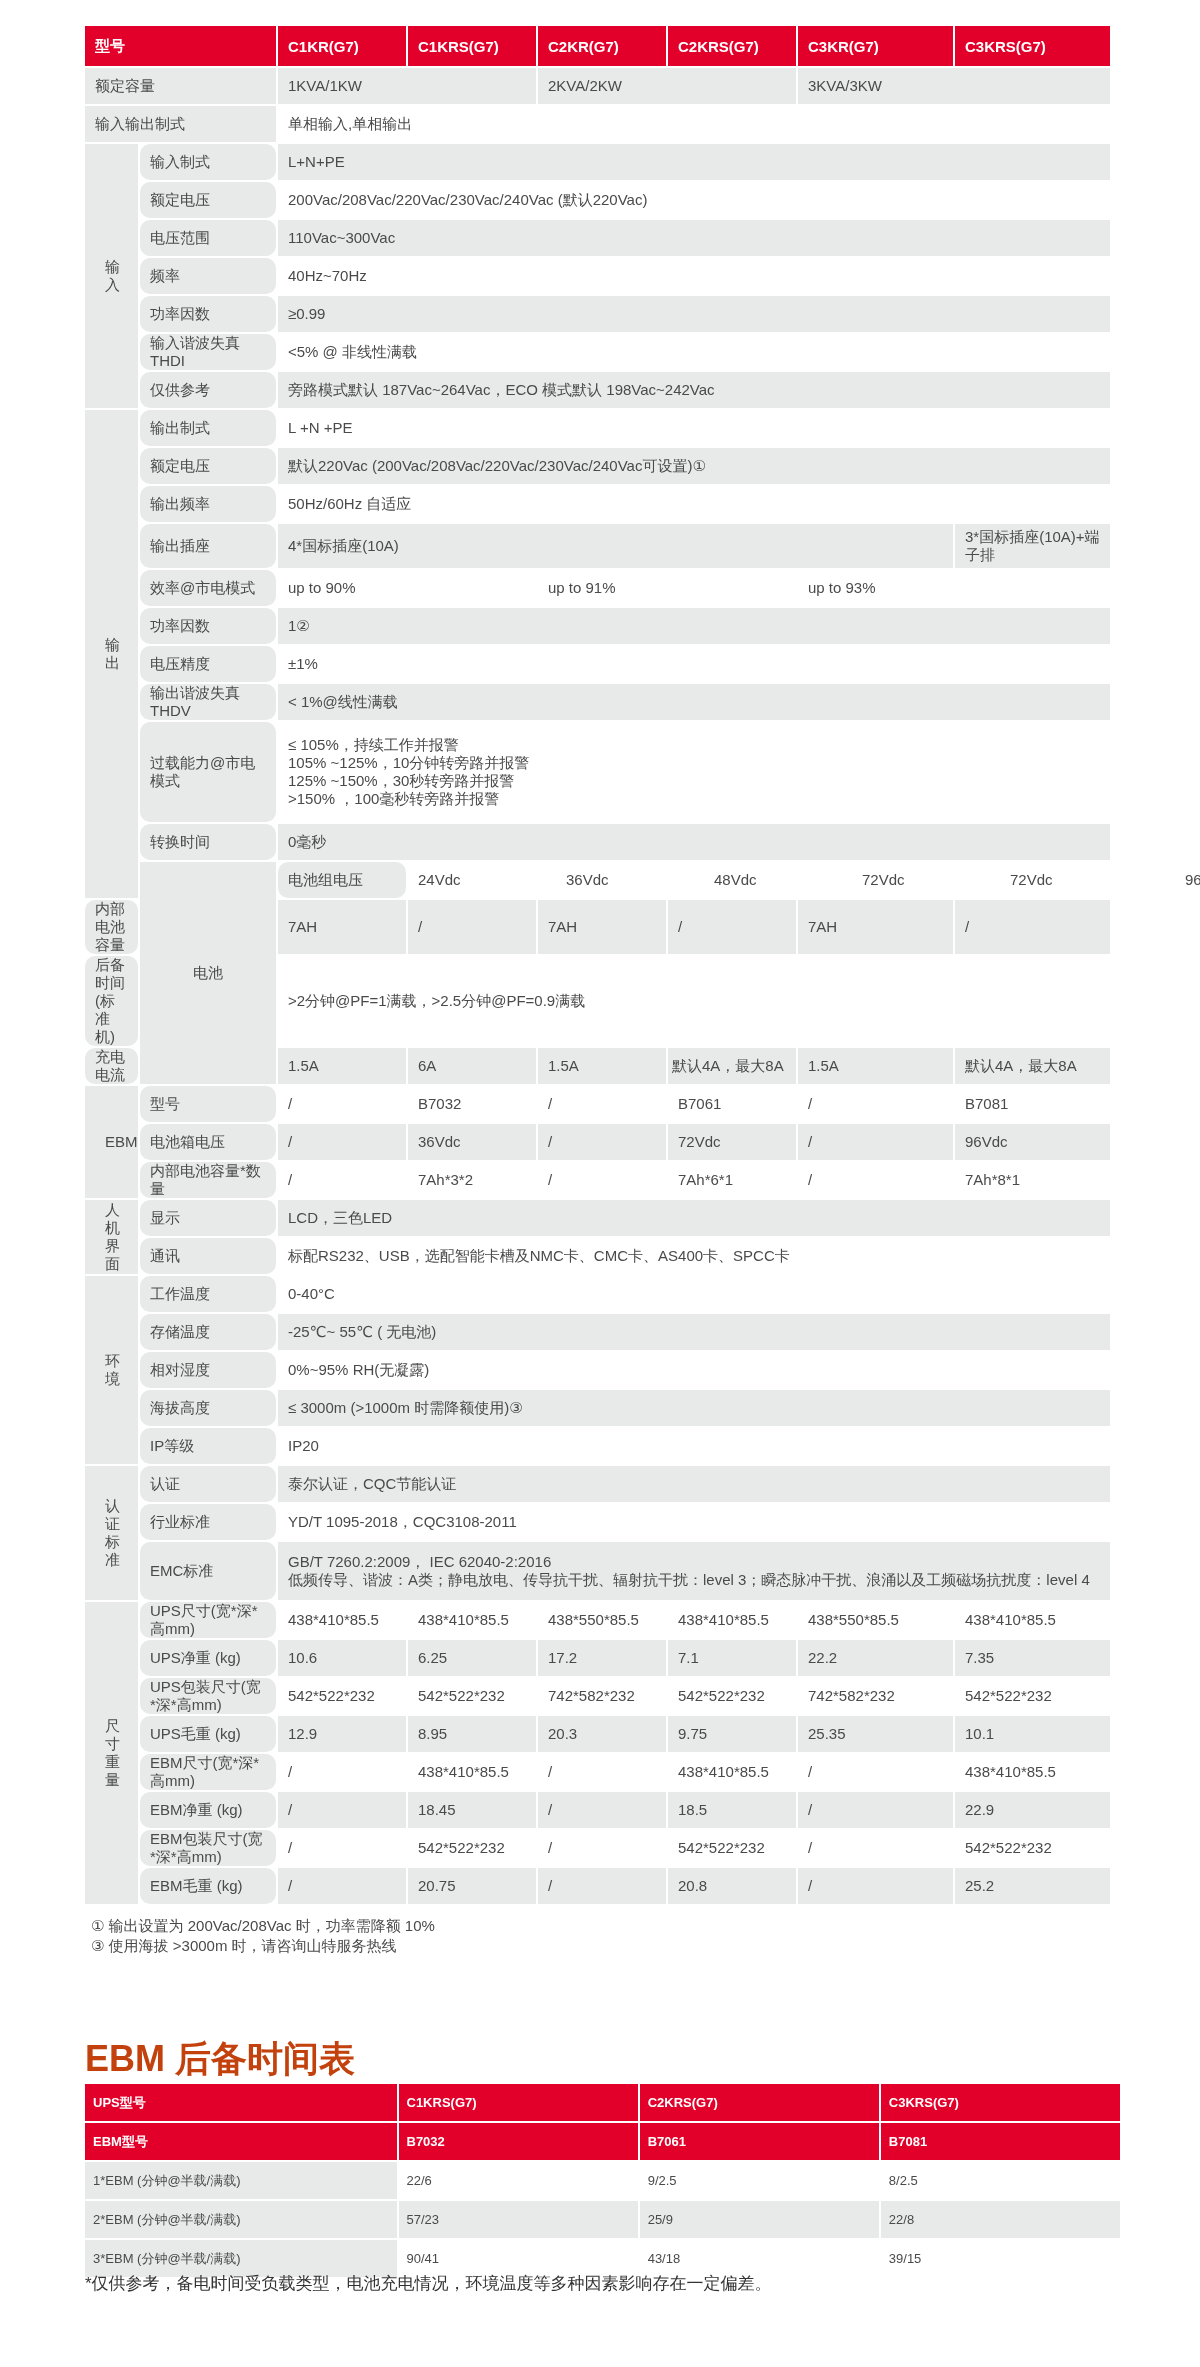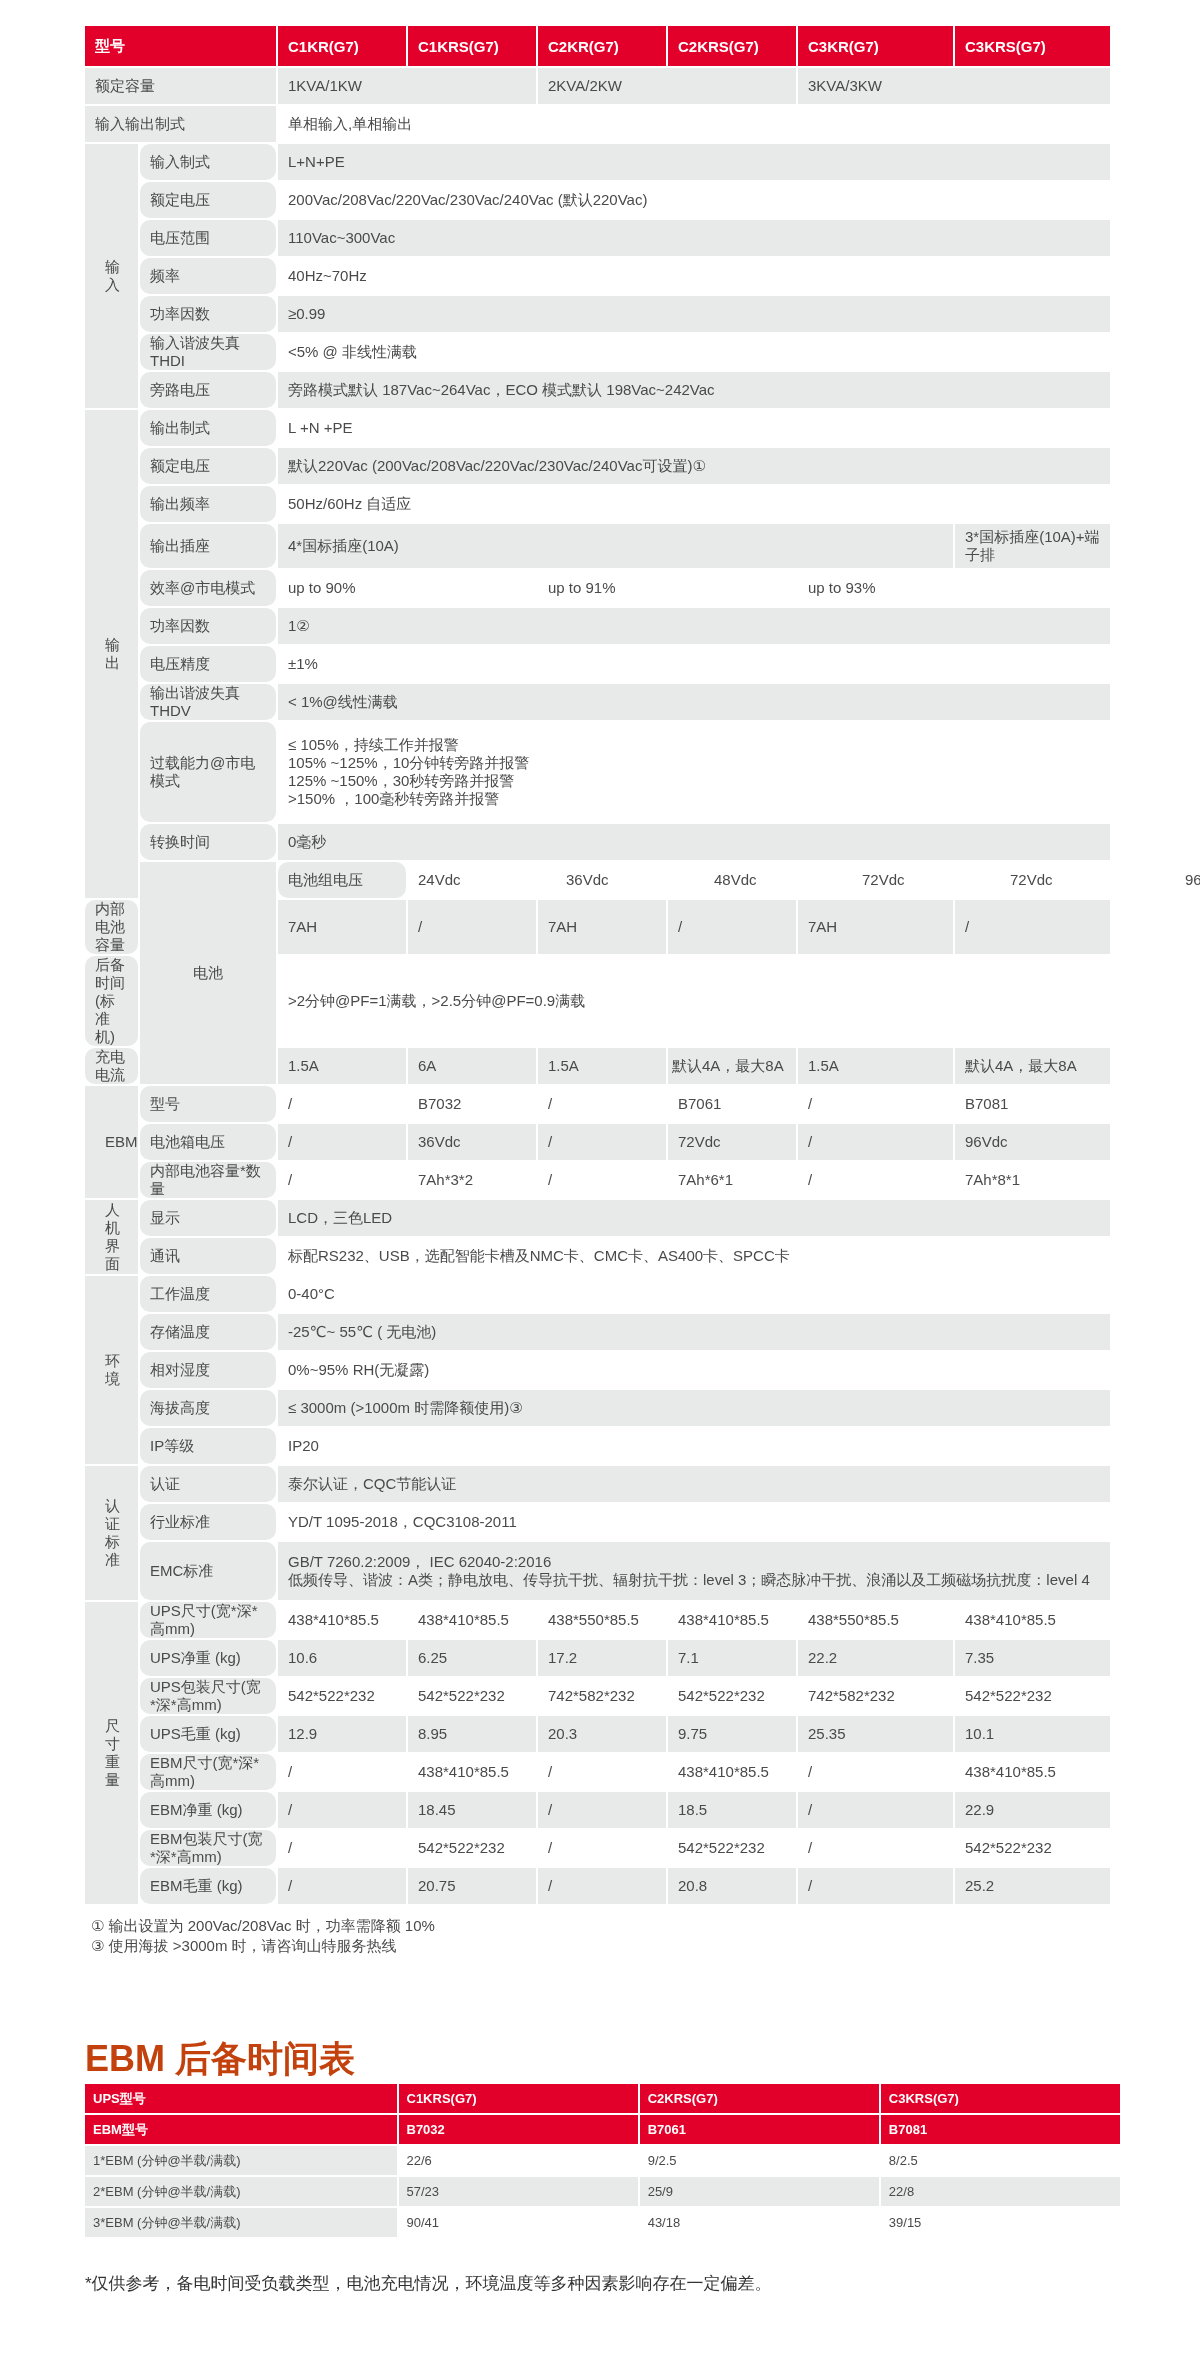--- a/index.html
+++ b/index.html
@@ -11,21 +11,21 @@
   table.spec td { height:36px; line-height:18px; }
   .g { background:#e8eaea; }
   .w { background:#ffffff; }
   .grp { background:#e8eaea; text-align:center !important; padding:0 20px !important; }
   .lbl { background:#e8eaea;border-radius:10px; }
   .tall { height:100px !important; }
   .notes { margin-top:10px; font-size:15px; line-height:20px; color:#4a4a4a; padding-left:6px; }
   .h2 { position:absolute; left:85px; top:2035px; font-size:36px; font-weight:bold; color:#c2410c; }
   .wrap2 { position:absolute; left:85px; top:2082px; width:1035px; }
   table.ebm { border-collapse:separate; border-spacing:2px; width:1039px; margin-left:-2px; table-layout:fixed; font-size:13px; }
-  table.ebm td { height:29px; padding:0 8px;margin-top:34px; }
+  table.ebm td { height:37px; padding:0 8px;margin-top:34px; }
   table.ebm .hd { background:#e2002a; color:#fff; font-weight:bold; }
   .disclaimer { position:absolute; left:85px; top:2272px; font-size:17px; color:#333; }
 </style>
 </head>
 <body>
 
 <div class="wrap">
 <table class="spec">
   <colgroup>
     <col style="width:53px">
@@ -77,21 +77,21 @@
   </tr>
   <tr>
     <td class="lbl">功率因数</td>
     <td colspan="6" class="g">≥0.99</td>
   </tr>
   <tr>
     <td class="lbl">输入谐波失真THDI</td>
     <td colspan="6" class="w">&lt;5% @ 非线性满载</td>
   </tr>
   <tr>
-    <td class="lbl">旁路电压</td>
+    <td class="lbl">仅供参考</td>
     <td colspan="6" class="g">旁路模式默认 187Vac~264Vac，ECO 模式默认 198Vac~242Vac</td>
   </tr>
 
   <tr>
     <td rowspan="11" class="grp">输出</td>
     <td class="lbl">输出制式</td>
     <td colspan="6" class="w">L +N +PE</td>
   </tr>
   <tr>
     <td class="lbl">额定电压</td>

